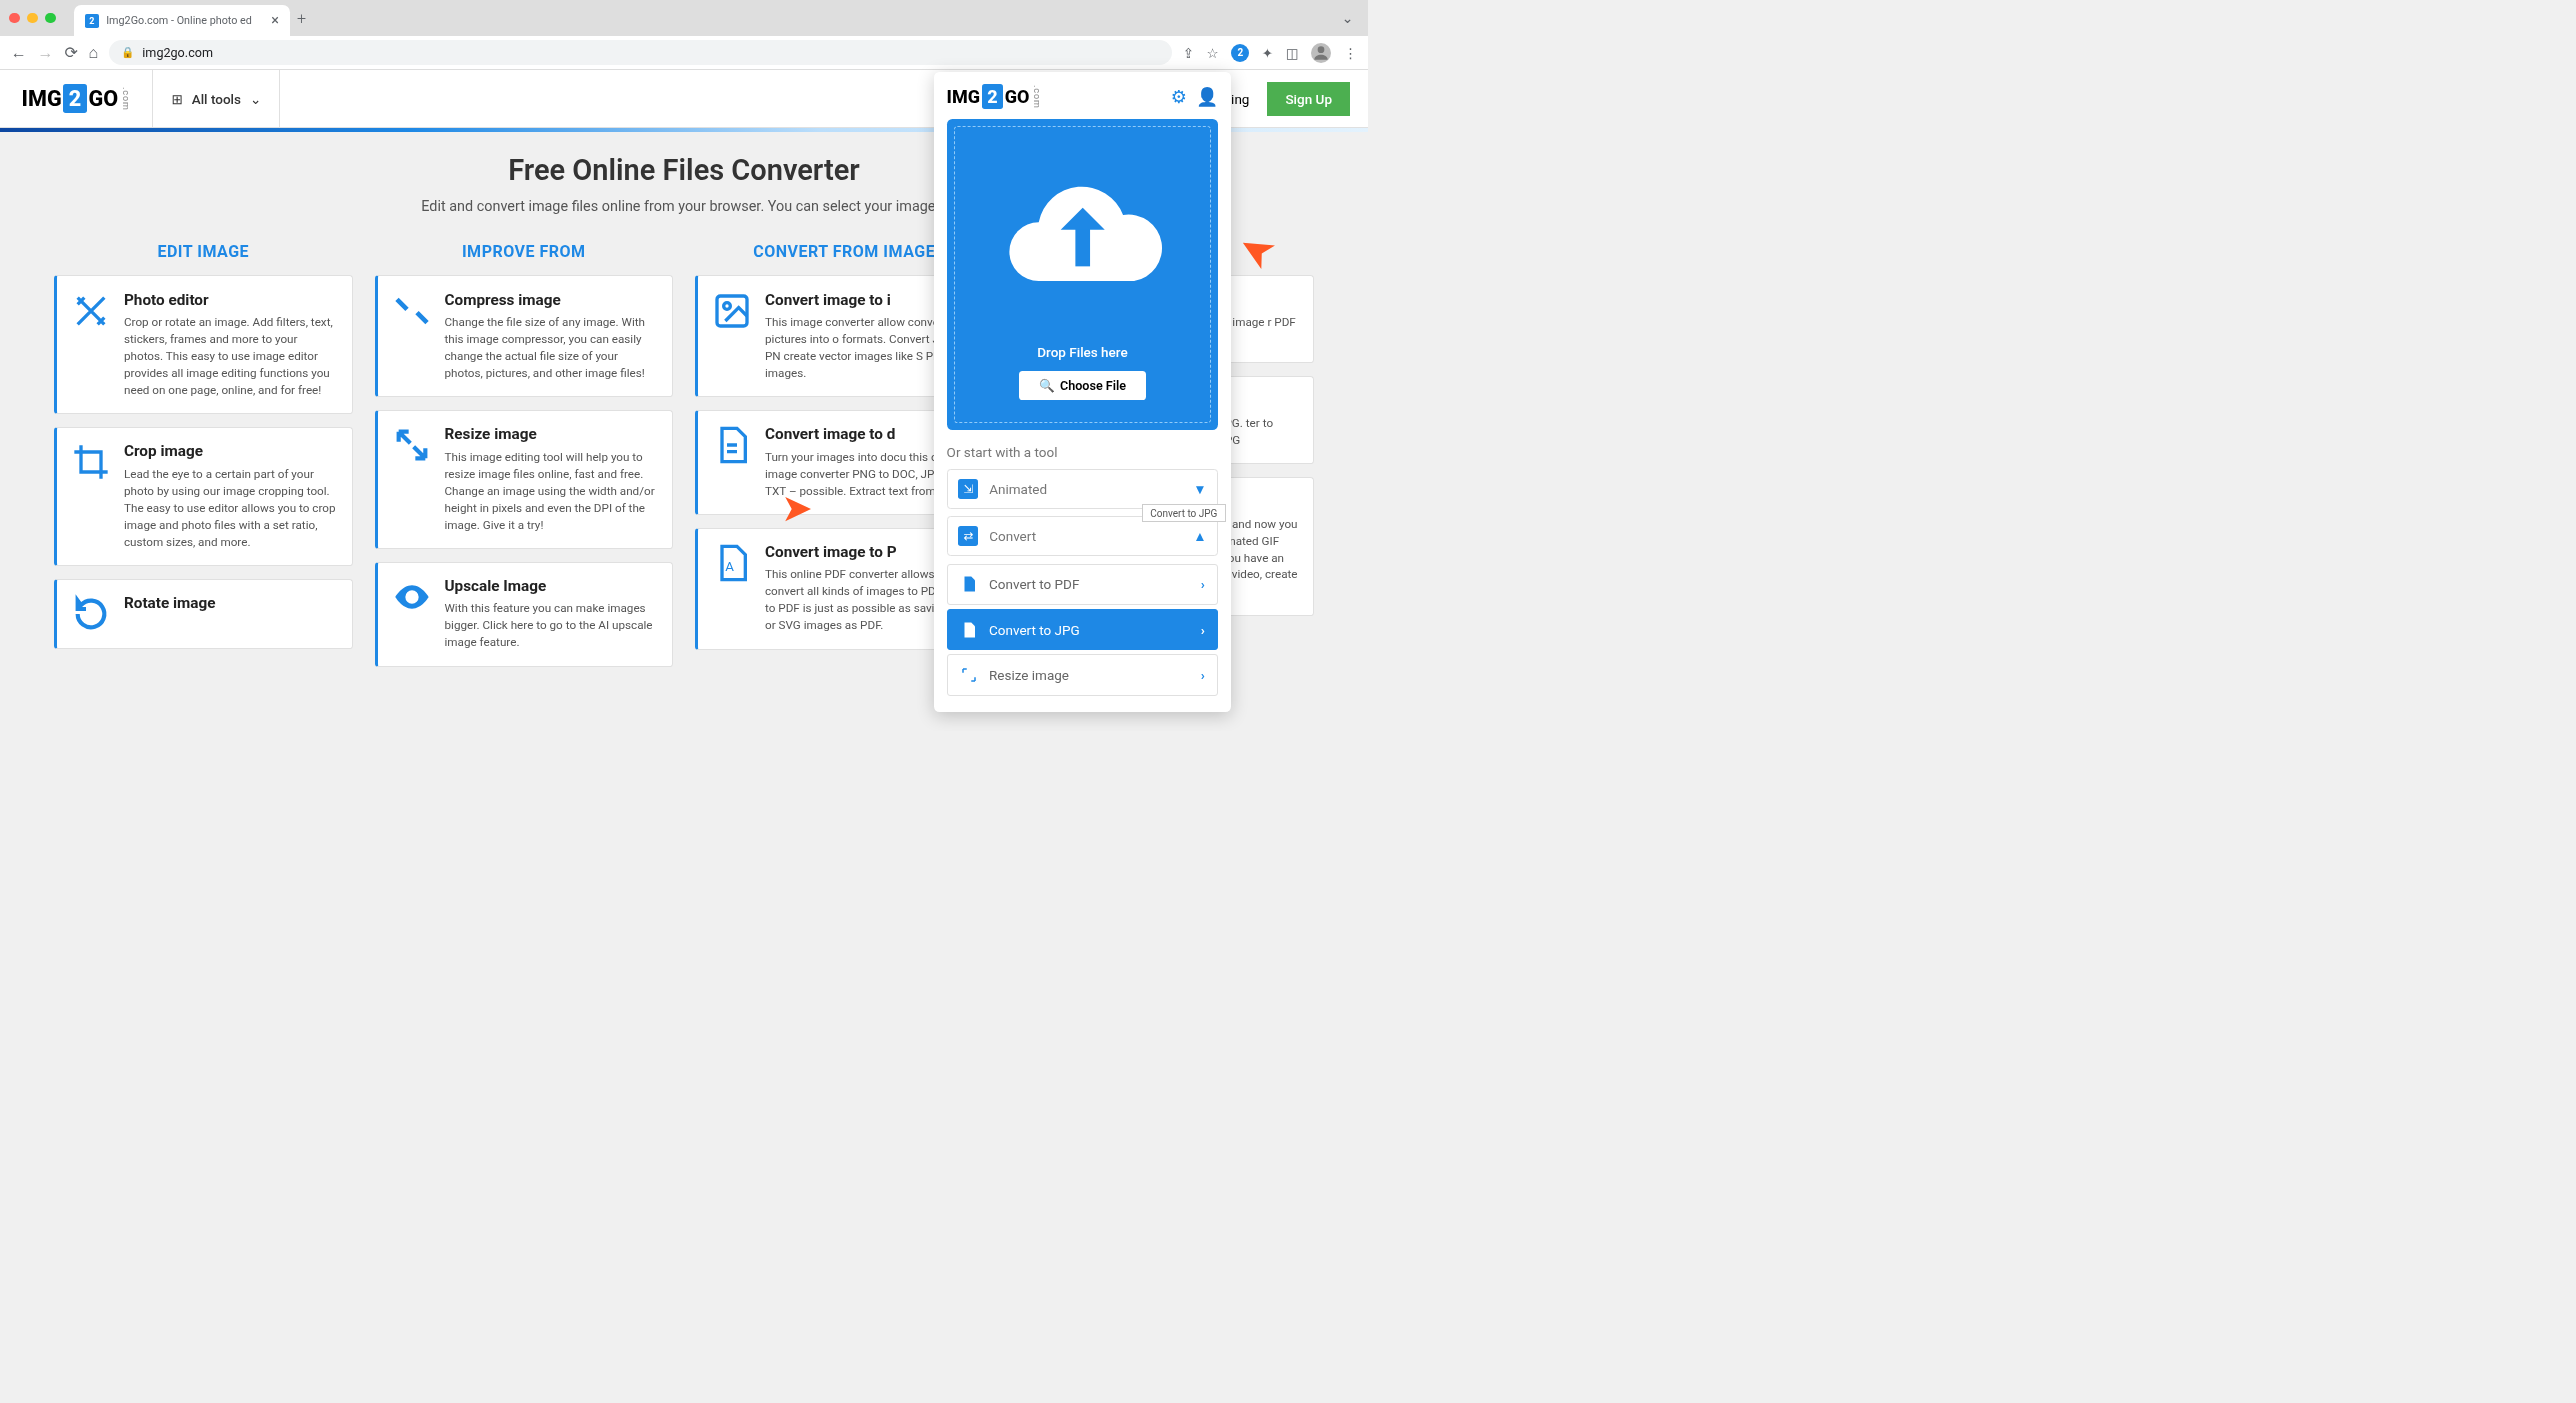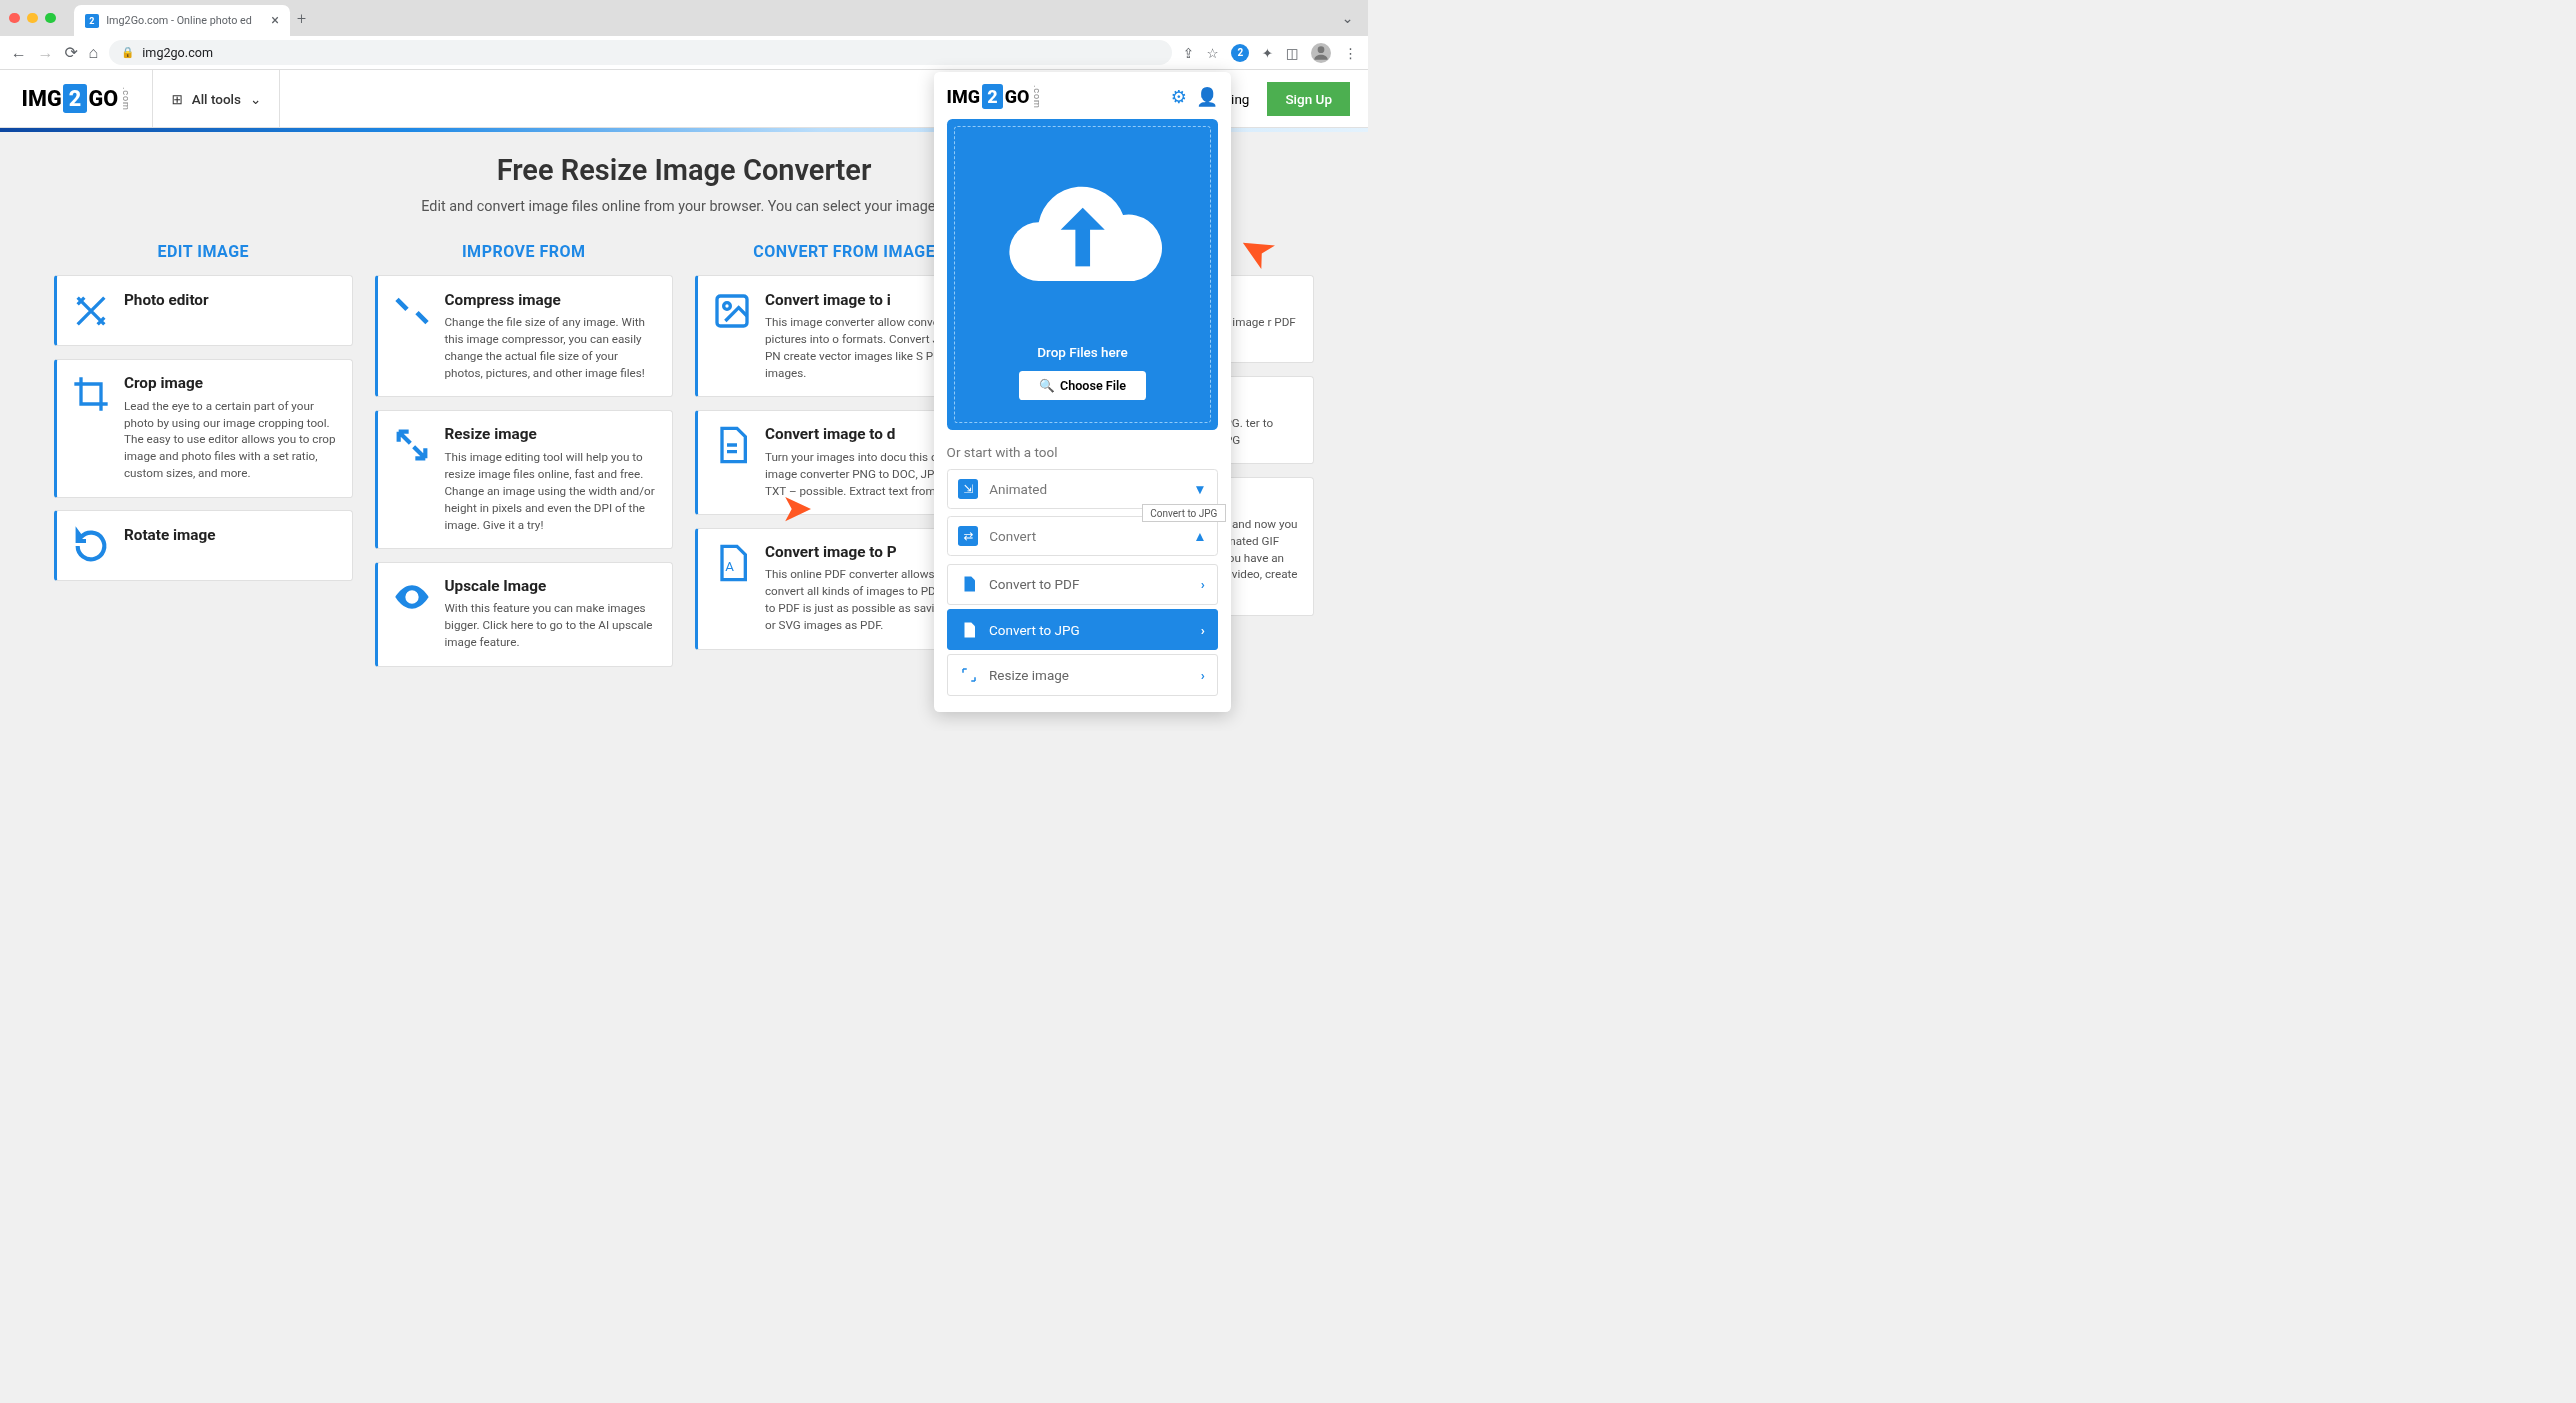--- a/index.html
+++ b/index.html
@@ -122,33 +122,34 @@
     <span>⌄</span>
   </div>
   <div class="hdr-right">
     <span>Pricing</span>
     <button class="signup-btn">Sign Up</button>
   </div>
 </div>
 <div class="blue-strip"></div>
 
 <div class="content">
-  <h1 class="hero-title">Free Resize Image Converter</h1>
+  <h1 class="hero-title">Free Online Files Converter</h1>
   <p class="hero-sub">Edit and convert image files online from your browser. You can select your image e</p>
 
   <div class="cols">
 
     <div>
       <div class="col-head">EDIT IMAGE</div>
       <div class="card">
         <div class="card-icon"><svg viewBox="0 0 24 24" fill="none" stroke="currentColor" stroke-width="2">
               <path d="M4 20L20 4M4 4l16 16M8 4l-4 4M20 16l-4 4"></path>
             </svg></div>
         <div class="card-body">
             <h3>Photo editor</h3>
+            <p>Crop or rotate an image. Add filters, text, stickers, frames and more to your photos. This easy to use image editor provides all image editing functions you need on one page, online, and for free!</p>
           </div>
       </div>
       <div class="card">
         <div class="card-icon"><svg viewBox="0 0 24 24" fill="none" stroke="currentColor" stroke-width="2">
               <path d="M6 2v16h16M2 6h16v16"></path>
             </svg></div>
         <div class="card-body">
             <h3>Crop image</h3>
             <p>Lead the eye to a certain part of your photo by using our image cropping tool. The easy to use editor allows you to crop image and photo files with a set ratio, custom sizes, and more.</p>
           </div>

